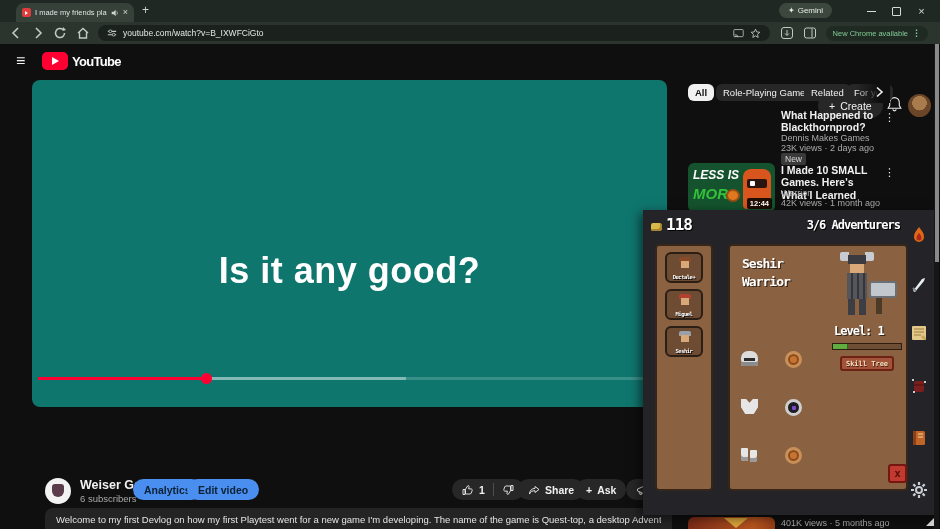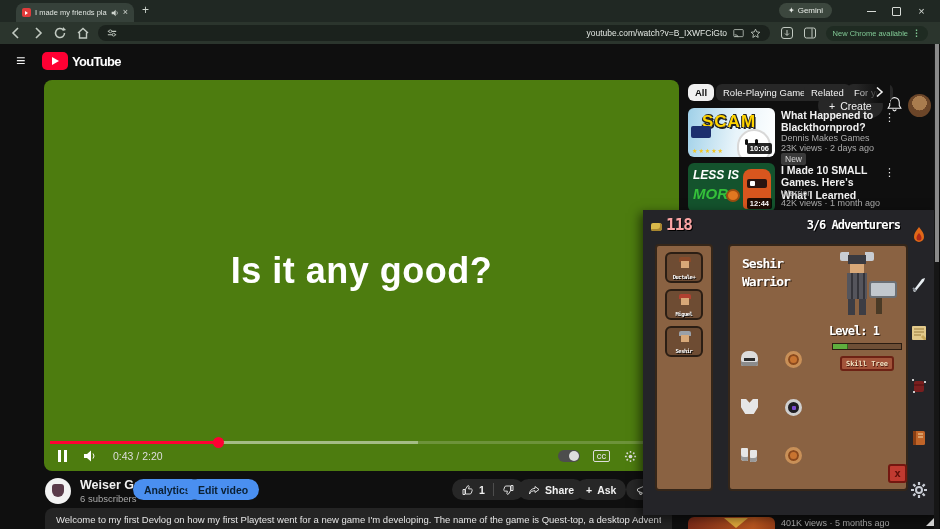--- a/index.html
+++ b/index.html
@@ -18,21 +18,21 @@
   .tab-title { font-size:7.5px; color:#dfe4df; white-space:nowrap; overflow:hidden; flex:1; }
   .tab-x { font-size:9px; color:#cfd5cf; line-height:1; flex:none; }
   .newtab { position:absolute; left:142px; top:3px; font-size:12px; color:#cfd5cf; }
   .gemini { position:absolute; right:108px; top:3px; height:15px; background:#3c473e; border-radius:8px;
             color:#e8ece7; font-size:8px; display:flex; align-items:center; gap:3px; padding:0 9px; }
   .winctl { position:absolute; top:7px; width:9px; height:9px; color:#d7dcd7; }
   .ctl-min { right:64px; border-bottom:1.5px solid #d7dcd7; height:5px; }
   .ctl-max { right:39px; border:1.2px solid #d7dcd7; border-radius:1px; }
   .ctl-close { right:14px; font-size:11px; line-height:8px; text-align:center; }
 
-  .toolbar { position:absolute; left:0; top:22px; width:940px; height:22px; background:#2b352d;text-align:right; }
+  .toolbar { position:absolute; left:0; top:22px; width:940px; height:22px; background:#2b352d; }
   .navi { position:absolute; top:4px; width:14px; height:14px; color:#c2cac2; }
   .url-pill { position:absolute; left:98px; top:3px; width:672px; height:16px; background:#1b221d;
               border-radius:8px; display:flex; align-items:center; gap:6px; padding:0 9px; }
   .url-text { font-size:8.5px; color:#e2e7e2; white-space:nowrap; overflow:hidden; flex:1; }
   .pill-ic { width:11px; height:11px; color:#c2cac2; flex:none; }
   .tb-right { position:absolute; top:4px; color:#c2cac2; }
   .avatar-mini { width:12px; height:12px; border-radius:50%; background:#7c5bd0;
                  border:1.5px solid #3a2f5e; }
   .update-pill { position:absolute; right:12px; top:3.5px; height:15px; background:#1f2b22;
                  border-radius:8px; display:flex; align-items:center; gap:4px; padding:0 7px; }
@@ -58,21 +58,21 @@
   .mic-btn { position:absolute; left:622px; top:49px; width:25px; height:25px; border-radius:50%;
              background:#1a1a1a; display:flex; align-items:center; justify-content:center; color:#eee; }
   .create-pill { position:absolute; left:818px; top:49px; height:25px; background:#272727;
                  border-radius:13px; display:flex; align-items:center; gap:5px; padding:0 11px;
                  color:#f1f1f1; font-size:10.5px; }
   .bell { position:absolute; left:886px; top:52px; width:17px; height:17px; color:#f1f1f1; }
   .yt-avatar { position:absolute; left:908px; top:50px; width:23px; height:23px; border-radius:50%;
                background:radial-gradient(circle at 50% 40%, #a97c4e 0 40%, #6b4528 41% 100%); }
 
   
-  .player { position:absolute; left:44px; top:80px; width:635px; height:391px; background:#4d7c0f;
+  .player { position:absolute; left:32px; top:80px; width:635px; height:327px; background:#0f766e;
             border-radius:8px; overflow:hidden; }
   .caption { position:absolute; left:0; right:0; top:170px; text-align:center; color:#fff;
              font-size:36px; font-weight:bold; letter-spacing:0.5px; }
   .progress { position:absolute; left:6px; right:6px; bottom:27px; height:3px;
               background:rgba(255,255,255,0.18); }
   .buffered { position:absolute; left:0; top:0; height:3px; width:59%; background:rgba(255,255,255,0.38); }
   .played { position:absolute; left:0; top:0; height:3px; width:27%; background:#f03; }
   .scrub-dot { position:absolute; left:calc(27% - 5px); top:-4px; width:11px; height:11px;
                border-radius:50%; background:#f03; }
   .controls { position:absolute; left:0; right:0; bottom:2px; height:26px; display:flex;
@@ -164,41 +164,41 @@
   .scroll-thumb { position:absolute; left:0.5px; top:0; width:4px; height:218px; background:#8a8a8a; }
   .resize-tri { position:absolute; left:926px; top:518px; width:0; height:0; z-index:60;
                 border-left:8px solid transparent; border-bottom:8px solid #cfcfcf; }
 
   
   .g-font { font-family:"DejaVu Sans Mono", monospace; font-weight:bold; }
   .overlay { position:absolute; left:643px; top:210px; width:295px; height:305px; background:#242428;
              z-index:40; box-shadow:-3px 3px 10px rgba(0,0,0,0.55); }
   .g-coin { position:absolute; left:8px; top:13px; width:11px; height:8px; background:#d9b84a;
             border-radius:2px 3px 3px 2px; box-shadow:inset -2px -2px 0 #a8862e; }
-  .g-currency { position:absolute; left:23px; top:5px; font-size:16px; color:#fca5a5;
+  .g-currency { position:absolute; left:23px; top:5px; font-size:16px; color:#ffffff;
                 text-shadow:1px 1px 0 #000; letter-spacing:-1px;text-align:center; }
   .g-slots { position:absolute; right:38px; top:8px; font-size:12px; color:#fff;
              text-shadow:1px 1px 0 #000; letter-spacing:-1px; }
   .rail-ic { position:absolute; left:266px; width:20px; height:20px; }
   .panel { background:#8a6242; border:2px solid #352619; border-radius:4px; position:absolute; }
   .p-left { left:12px; top:34px; width:58px; height:247px; }
   .slot { position:relative; width:38px; height:31px; margin:6px auto 4px; background:#6e4c33;
           border:2px solid #2b1e14; border-radius:6px; }
   .slot-face { position:absolute; left:14px; top:7px; width:8px; height:7px; background:#d8a878; }
   .slot-hat { position:absolute; left:12px; top:3px; width:12px; height:5px; border-radius:2px 2px 0 0; }
   .slot-name { position:absolute; left:0; right:0; bottom:1px; text-align:center; font-size:5.5px;
                color:#fff; text-shadow:0.7px 0.7px 0 #000; letter-spacing:-0.5px; }
   .p-main { left:85px; top:34px; width:180px; height:247px; }
   .hero-name { position:absolute; left:12px; top:10px; font-size:13px; color:#fff;
                text-shadow:1.2px 1.2px 0 #3a281a; letter-spacing:-1px; }
   .hero-class { position:absolute; left:12px; top:28px; font-size:13px; color:#fff;
                 text-shadow:1.2px 1.2px 0 #3a281a; letter-spacing:-1px; }
   .sprite { position:absolute; left:106px; top:3px; width:64px; height:76px; }
   .sp { position:absolute; }
-  .lvl { position:absolute; left:80px; top:78px; width:88px; text-align:center; font-size:12px;
+  .lvl { position:absolute; left:104px; top:78px; width:88px; font-size:12px;
          color:#fff; text-shadow:1.2px 1.2px 0 #3a281a; letter-spacing:-1px; }
   .xpbar { position:absolute; left:102px; top:97px; width:70px; height:7px; background:#6e4f36;
            border:1px solid #2b1d12; }
   .xpfill { width:22%; height:100%; background:#5fae3e; border-right:1px solid #2f6a1d; }
   .skilltree { position:absolute; left:110px; top:110px; width:54px; height:15px; background:#a2543a;
                border:2px solid #6d2214; border-radius:3px; color:#f2e3c2; font-size:7px;
                display:flex; align-items:center; justify-content:center; text-shadow:0.7px 0.7px 0 #4a160c; }
   .eq-helm { position:absolute; left:11px; top:105px; width:17px; height:15px; background:#dcdcdc;
              border-radius:7px 7px 2px 2px; box-shadow:inset 0 -4px 0 #8b8b8b; }
   .eq-helm:after { content:""; position:absolute; left:3px; top:7px; width:11px; height:3px; background:#2b2b2b; }
@@ -324,40 +324,20 @@
     <div class="yt-avatar"></div>
   </div>
 
   <div class="player">
     <div class="caption">Is it any good?</div>
     <div class="progress">
       <div class="buffered"></div>
       <div class="played"></div>
       <div class="scrub-dot"></div>
     </div>
-    <div class="controls">
-      <div class="pause-btn">
-          <i></i>
-          <i></i>
-        </div>
-      <svg class="vol" viewBox="0 0 16 14">
-          <polygon points="1,5 4,5 8,1.5 8,12.5 4,9 1,9" fill="#fff"></polygon>
-          <path d="M10 4.5 a4 4 0 0 1 0 5" stroke="#fff" fill="none"></path>
-        </svg>
-      <span class="time">0:43 / 2:20</span>
-      <div class="ctl-right">
-        <div class="autoplay"></div>
-        <div class="cc-ic">CC</div>
-        <svg class="gear-ic" viewBox="0 0 14 14">
-            <circle cx="7" cy="7" r="2" fill="#ddd"></circle>
-            <path d="M7 1v2 M7 11v2 M1 7h2 M11 7h2 M2.8 2.8l1.4 1.4 M9.8 9.8l1.4 1.4 M11.2 2.8 L9.8 4.2 M4.2 9.8 L2.8 11.2" stroke="#ddd" stroke-width="1.6"></path>
-          </svg>
-        <div class="mini-box"></div>
-      </div>
-    </div>
   </div>
 
   <div class="ch-avatar"></div>
   <div class="ch-name">Weiser Games</div>
   <div class="ch-subs">6 subscribers</div>
   <div class="pill-blue" style="left:133px">Analytics</div>
   <div class="pill-blue" style="left:187px">Edit video</div>
 
   <div class="pill-dark" style="left:452px">
     <svg class="icon12" viewBox="0 0 12 12">
@@ -392,27 +372,20 @@
 
   <div class="chip chip-active" style="left:688px">All</div>
   <div class="chip" style="left:716px">Role-Playing Games</div>
   <div class="chip" style="left:804px">Related</div>
   <div class="chip" style="left:847px">For you</div>
   <div class="chip-fade"></div>
   <svg class="chip-chevron" viewBox="0 0 14 14">
       <path d="M5 2.5 L10 7 L5 11.5" stroke="#f1f1f1" stroke-width="1.6" fill="none"></path>
     </svg>
 
-  <div class="thumb t-scam" style="top:108px">
-    <span class="scam-word">SCAM</span>
-    <span class="scam-box"></span>
-    <span class="scam-blob"></span>
-    <span class="scam-stars">★★★★★</span>
-    <span class="dur">10:06</span>
-  </div>
   <div class="sv-title" style="top:109px">What Happened to Blackthornprod?</div>
   <div class="sv-ch" style="top:133px">Dennis Makes Games</div>
   <div class="sv-meta" style="top:143px">23K views · 2 days ago</div>
   <div class="new-badge" style="top:153px">New</div>
   <div class="sv-dots" style="top:111px">⋮</div>
 
   <div class="thumb t-less" style="top:163px">
     <span class="less-1">LESS IS</span>
     <span class="less-2">MOR</span>
     <span class="pumpkin"></span>

